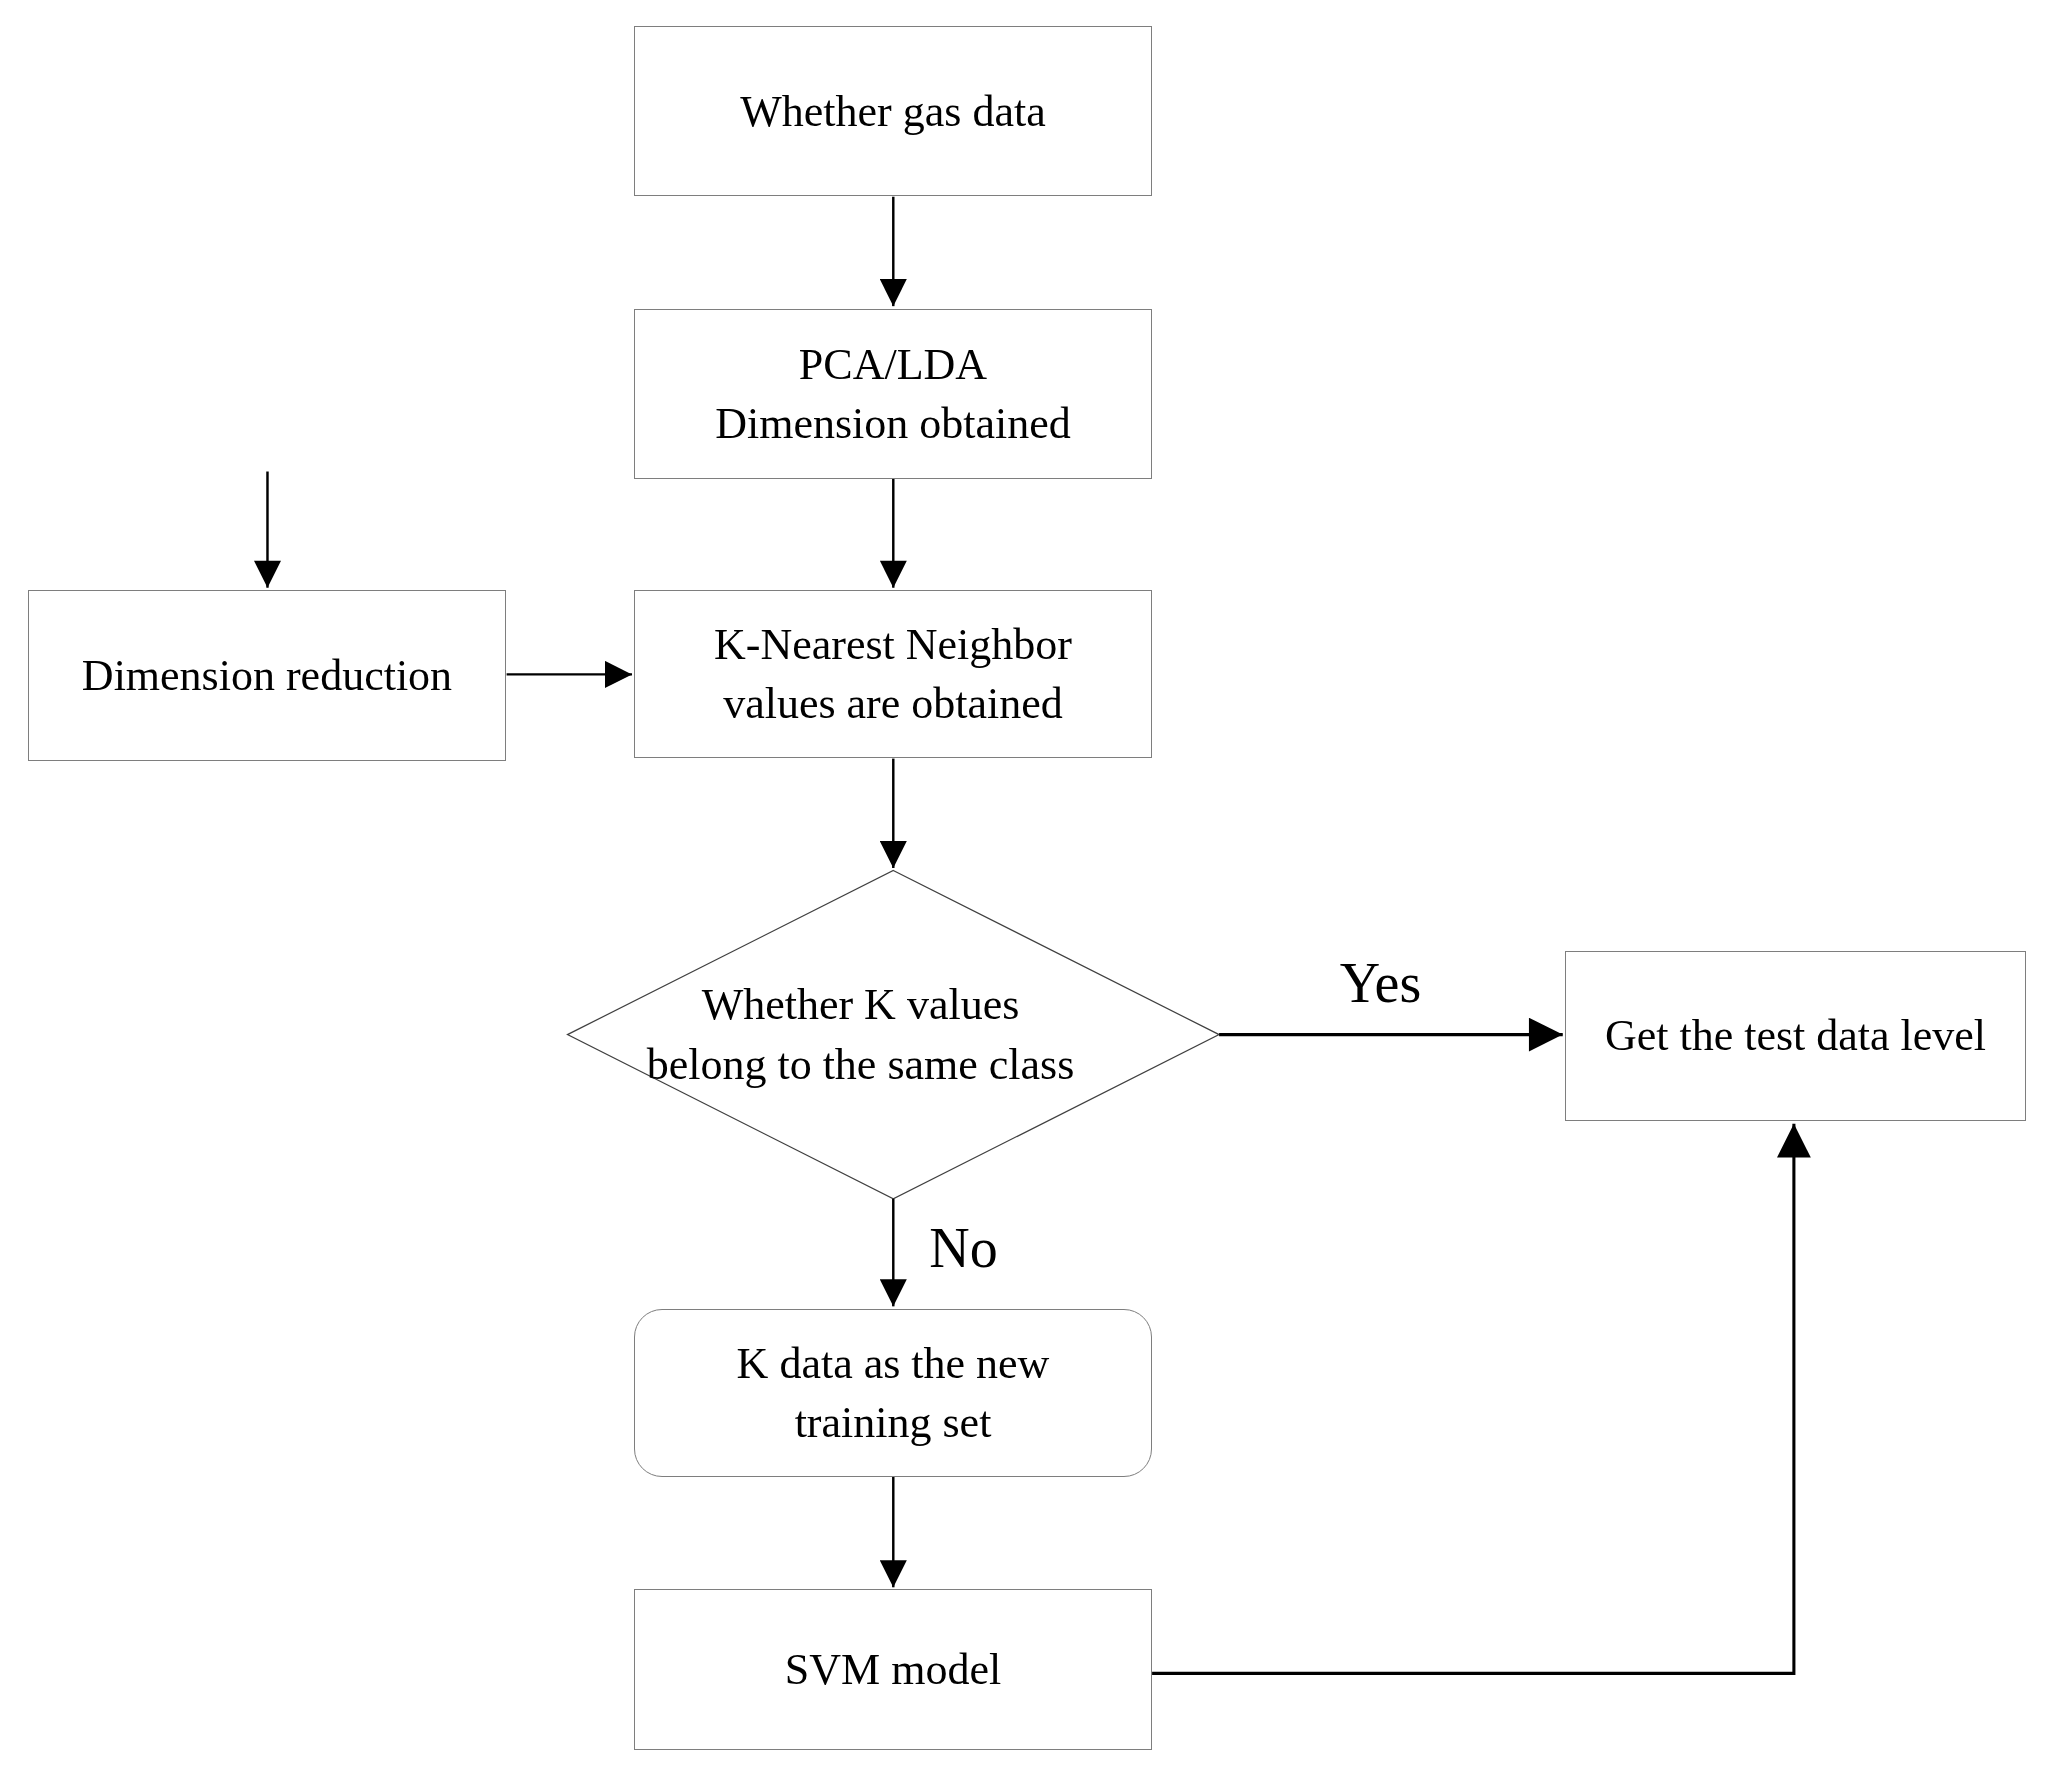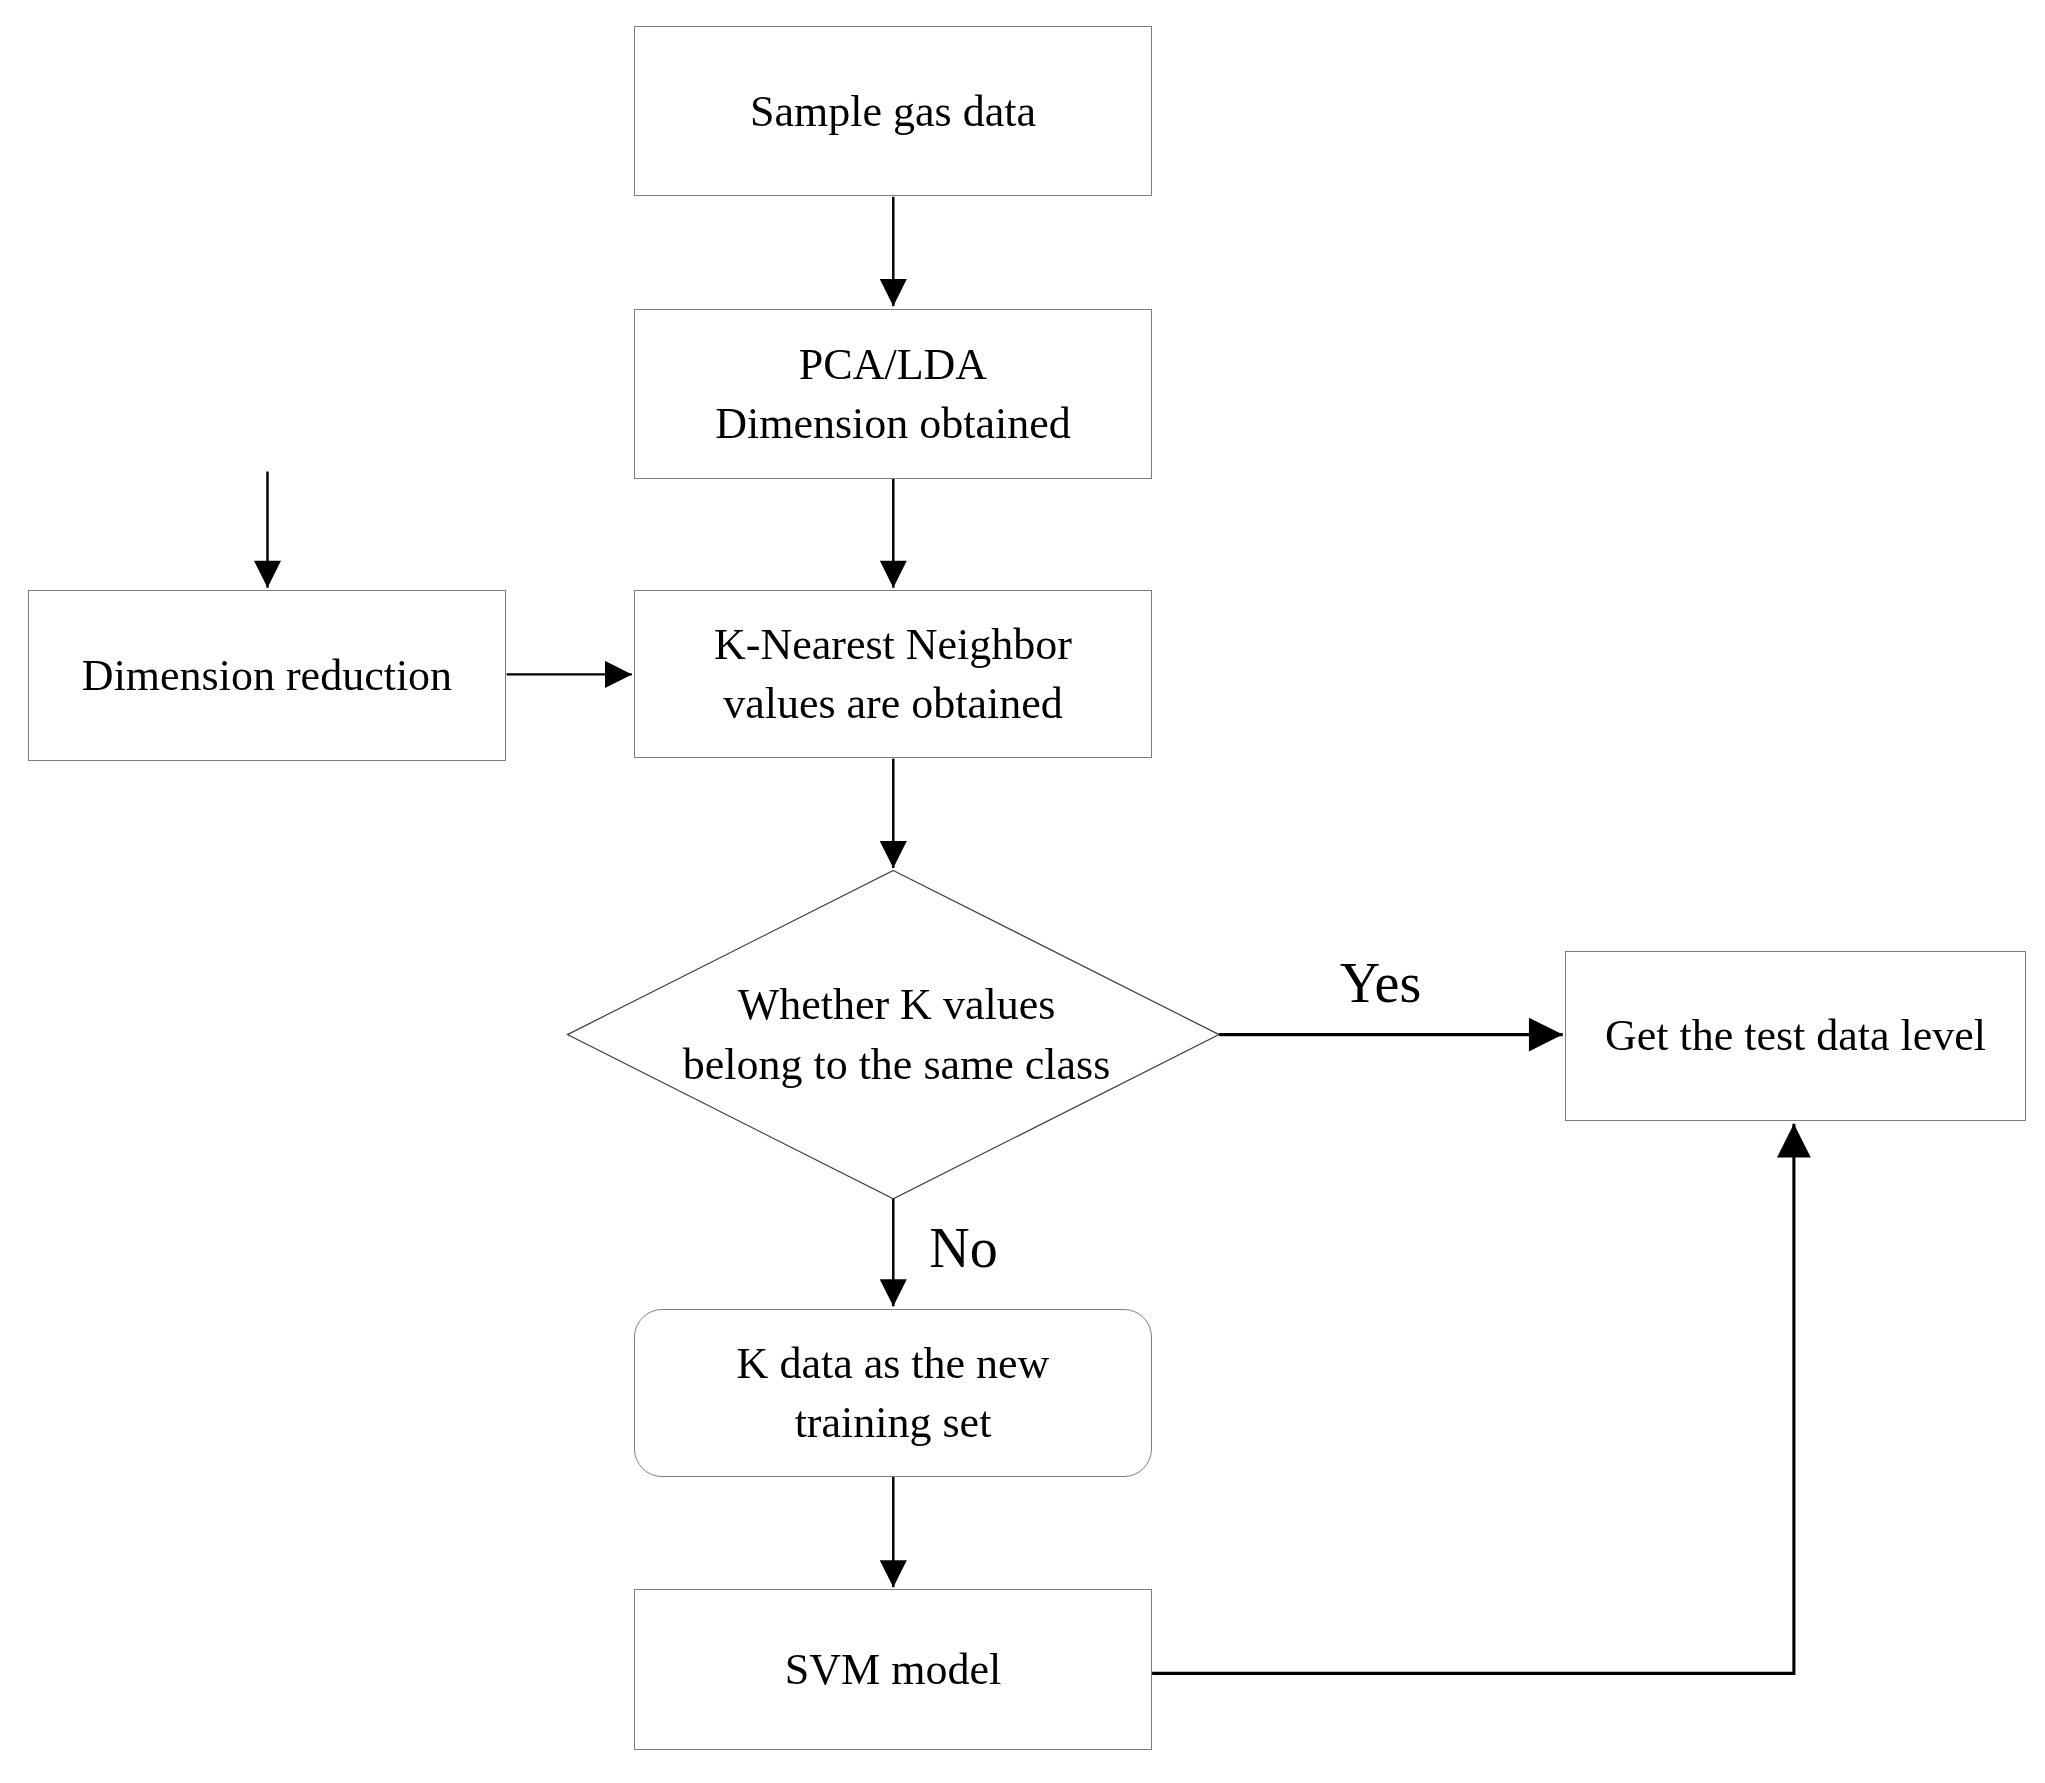--- a/index.html
+++ b/index.html
@@ -62,21 +62,21 @@
 
   
   #node-sample   { left: 634px; top: 26.4px;   width: 518px; height: 170px; }
   #node-pca      { left: 634px; top: 309px;  width: 518px; height: 170px; }
   #node-test     { left: 28px;   top: 307px;  width: 478px; height: 164px; }
   #node-dim      { left: 28px;   top: 590px;  width: 478px; height: 171px; }
   #node-knn      { left: 634px; top: 590px;  width: 518px; height: 168px; }
   #node-get      { left: 1565px; top: 951px; width: 461px; height: 170px; }
   #node-kdata    { left: 634px; top: 1309px; width: 518px; height: 168px; border-radius: 28px; }
   #node-svm      { left: 634px; top: 1589px; width: 518px; height: 161px; }
-  #node-decision-label { left: 620px; top: 968px; width: 553px; height: 133px; }
+  #node-decision-label { left: 584px; top: 968px; width: 553px; height: 133px; }
   #label-yes     { left: 1319px; top: 954px; width: 123px; height: 59px; }
   #label-no      { left: 908px; top: 1219px; width: 111px; height: 59px; }
 </style>
 </head>
 <body>
 
 <div class="canvas">
 
   <svg class="edges" width="2046" height="1784" viewBox="0 0 3328 2902">
     <defs>
@@ -92,21 +92,21 @@
     <path d="M435,767 L435,956" stroke="#000000" stroke-width="4" fill="none" marker-end="url(#arrow)"></path>
     <path d="M824,1097 L1028,1097" stroke="#000000" stroke-width="4" fill="none" marker-end="url(#arrow)"></path>
     <path d="M1453,1234 L1453,1412" stroke="#000000" stroke-width="4" fill="none" marker-end="url(#arrow)"></path>
     <path d="M1983,1683 L2542,1683" stroke="#000000" stroke-width="5" fill="none" marker-end="url(#arrow)"></path>
     <path d="M1453,1950 L1453,2125" stroke="#000000" stroke-width="4" fill="none" marker-end="url(#arrow)"></path>
     <path d="M1453,2402 L1453,2582" stroke="#000000" stroke-width="4" fill="none" marker-end="url(#arrow)"></path>
     <path d="M1874,2722 L2918,2722 L2918,1828" stroke="#000000" stroke-width="5" fill="none" stroke-linejoin="miter" marker-end="url(#arrow)"></path>
   </svg>
 
   <div class="box" id="node-sample">
-    <span>Sample gas data</span>
+    <span>Whether gas data</span>
   </div>
 
   <div class="box" id="node-pca">
     <span>PCA/LDA
 Dimension obtained</span>
   </div>
 
 
   <div class="box" id="node-dim">
     <span>Dimension reduction</span>

